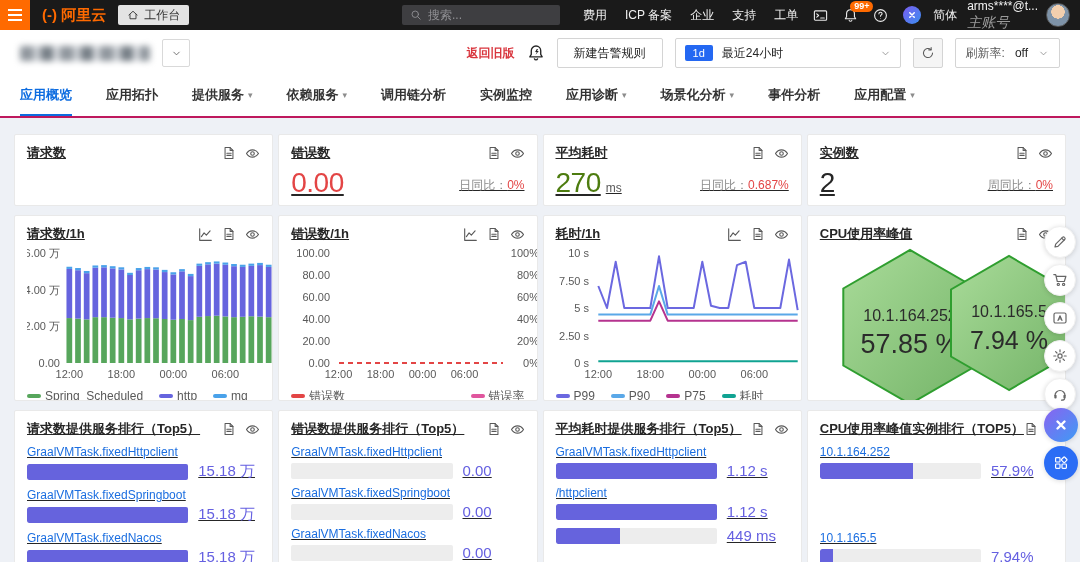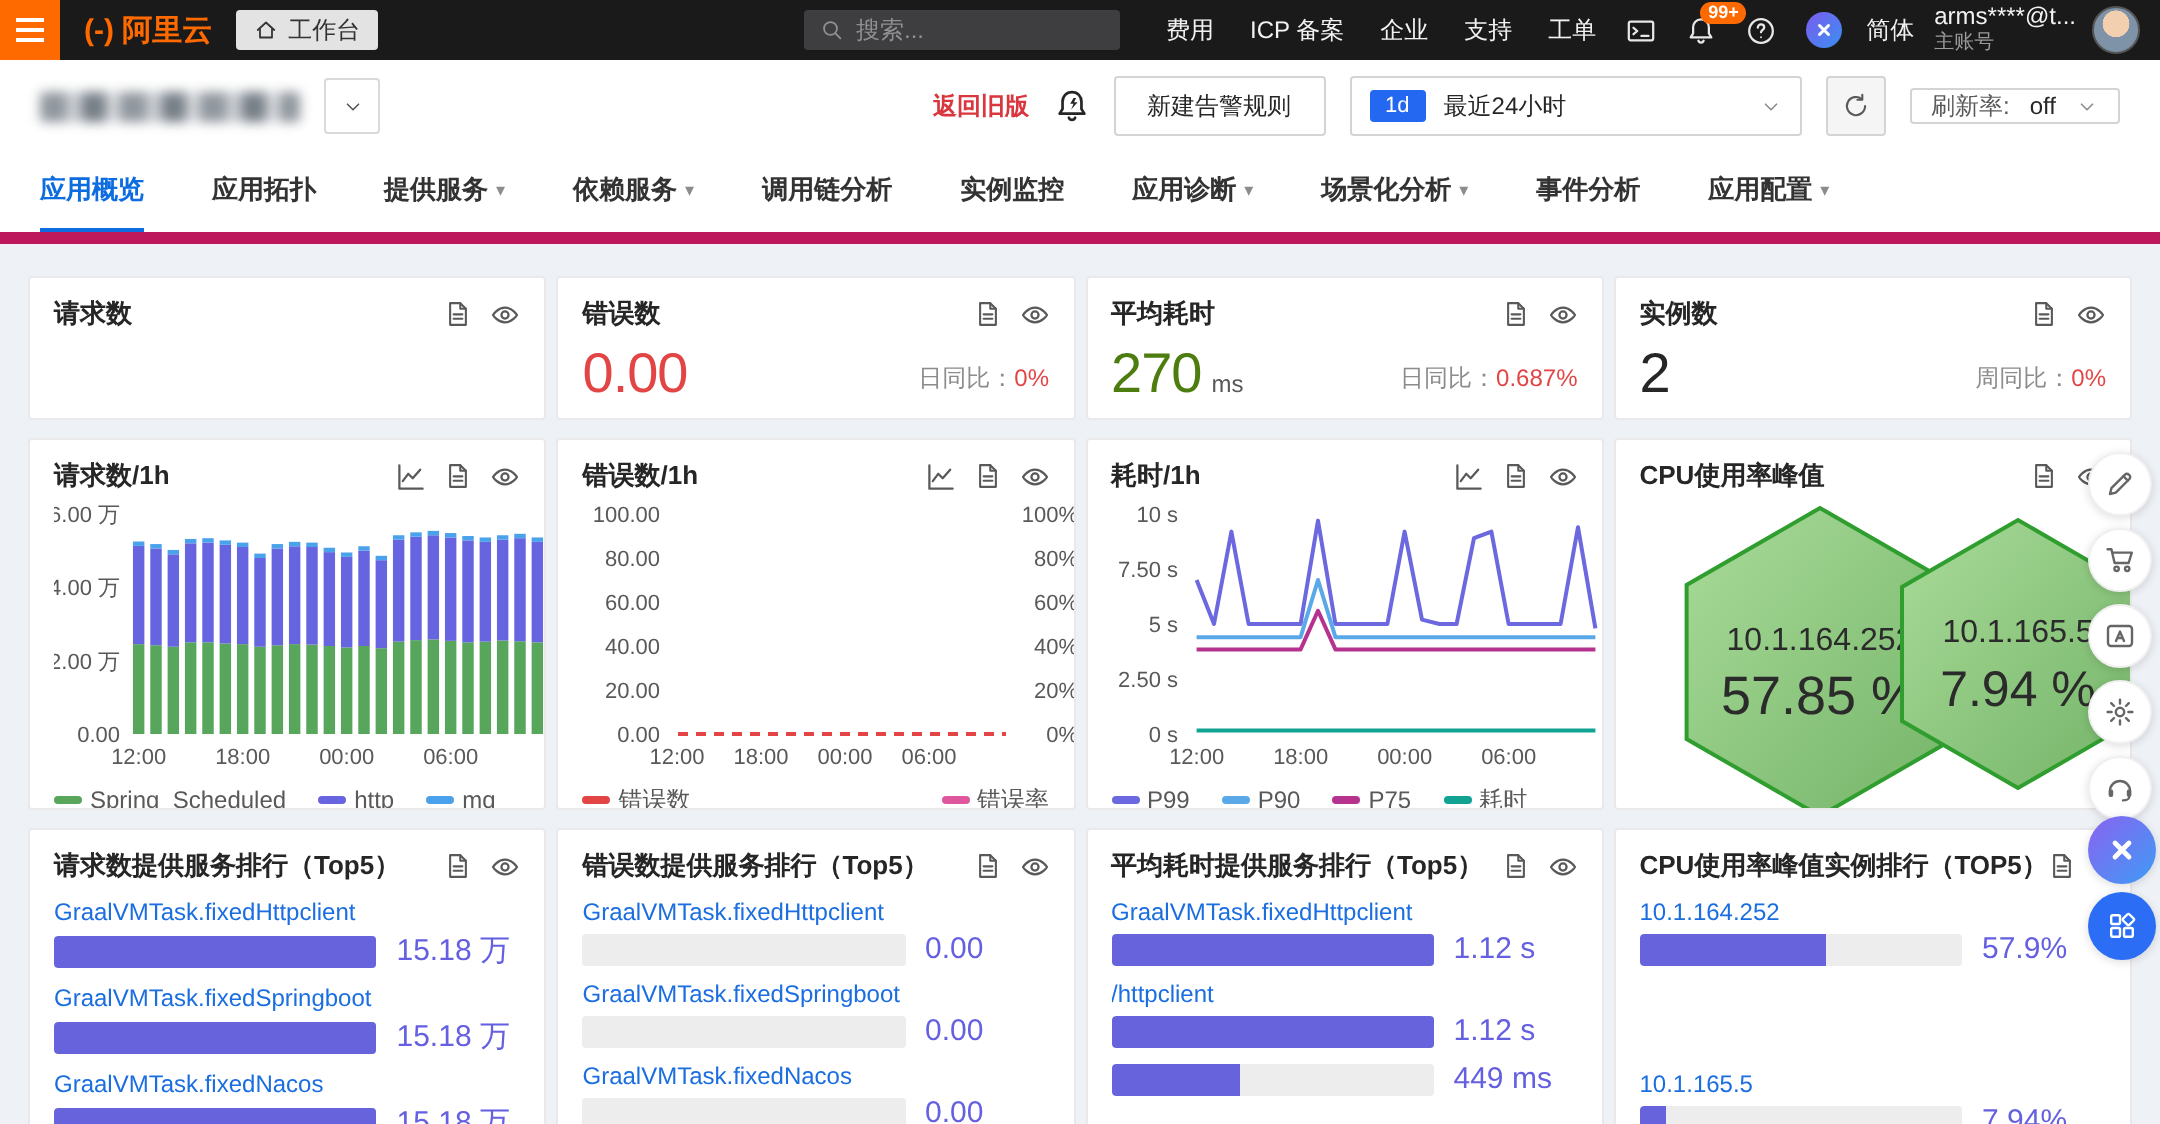--- a/index.html
+++ b/index.html
@@ -14,46 +14,46 @@
   .workbench{height:20px;background:#e3e3e3;color:#333;border:none;border-radius:2px;display:flex;align-items:center;gap:5px;padding:0 9px;font-size:12px;cursor:pointer;}
   .nav-search{margin-left:auto;width:142px;height:20px;background:#3e3e41;border-radius:2px;color:#909094;display:flex;align-items:center;gap:6px;padding:0 8px;cursor:text;}
   .nav-menu{display:flex;align-items:center;margin-left:14px;}
   .nav-menu span{margin:0 9px;cursor:pointer;white-space:nowrap;}
   .nav-icons{display:flex;align-items:center;gap:15px;margin:0 10px 0 6px;color:#e8e8e8;}
   .nav-icons .ico{position:relative;cursor:pointer;display:flex;align-items:flex-end;}
   .badge99{position:absolute;top:-7px;left:7px;background:#ff6a00;color:#fff;font-size:9px;line-height:11px;padding:0 4px;border-radius:7px;font-weight:bold;}
   .app-circle{width:18px;height:18px;border-radius:50%;background:linear-gradient(135deg,#7b5cf0,#3a8ff0);display:flex;align-items:center;justify-content:center;}
   .lang{margin:0 10px 0 2px;cursor:pointer;}
   .account{line-height:1.15;margin-right:8px;cursor:pointer;}
-  .account .acct-type{color:#9b9b9b;font-size:10px;}
+  .account .acct-type{color:#9b9b9b;font-size:14px;font-style:italic;}
   .avatar{width:22px;height:22px;border-radius:50%;margin-right:10px;cursor:pointer;
           background:radial-gradient(circle at 50% 36%, #f2cfae 0 37%, #7e93a8 38% 100%);border:1px solid #555;}
   
   .titlebar{height:46px;background:#fff;display:flex;align-items:center;padding:0 20px;}
   .app-blob{width:130px;height:15px;border-radius:2px;filter:blur(3px);
             background:repeating-linear-gradient(90deg,#8f969d 0 13px,#c9cdd2 13px 21px,#767e86 21px 33px,#d6d9dd 33px 40px);}
   .caret-box{width:26px;height:26px;border:1px solid #d9d9d9;border-radius:2px;margin-left:12px;display:flex;align-items:center;justify-content:center;color:#595959;cursor:pointer;background:#fff;}
   .titlebar-right{margin-left:auto;display:flex;align-items:center;gap:12px;}
   .back-link{color:#d9363e;font-weight:bold;cursor:pointer;}
   .tb-bell{color:#262626;cursor:pointer;display:flex;}
   .btn-new-alert{height:30px;padding:0 16px;border:1px solid #d4d4d4;background:#fff;border-radius:2px;font-size:12px;color:#262626;cursor:pointer;}
   .time-select{width:226px;height:30px;border:1px solid #d4d4d4;border-radius:2px;display:flex;align-items:center;padding:0 9px;gap:9px;cursor:pointer;background:#fff;box-sizing:border-box;}
   .time-badge{background:#2468f2;color:#fff;border-radius:2px;font-size:11px;line-height:16px;padding:0 8px;}
   .time-caret{margin-left:auto;color:#8c8c8c;display:flex;}
   .refresh-btn{width:30px;height:30px;border:1px solid #d4d4d4;background:#f5f5f5;border-radius:2px;display:flex;align-items:center;justify-content:center;color:#595959;cursor:pointer;box-sizing:border-box;}
-  .rate-select{height:18px;border:1px solid #d4d4d4;border-radius:2px;display:flex;align-items:center;padding:0 10px;gap:10px;color:#595959;cursor:pointer;background:#fff;box-sizing:border-box;}
+  .rate-select{height:30px;border:1px solid #d4d4d4;border-radius:2px;display:flex;align-items:center;padding:0 10px;gap:10px;color:#595959;cursor:pointer;background:#fff;box-sizing:border-box;}
   .rate-select b{color:#262626;font-weight:normal;}
   
-  .tabsbar{background:#fff;padding:0 20px;display:flex;gap:34px;border-bottom:6px solid #be185d;height:40px;}
+  .tabsbar{background:#fff;padding:0 20px;display:flex;gap:34px;border-bottom:2px solid #be185d;height:40px;}
   .tab{display:flex;align-items:center;gap:4px;font-size:13px;font-weight:bold;color:#333;cursor:pointer;border-bottom:2px solid transparent;box-sizing:border-box;}
   .tab.active{color:#0d6ce0;border-bottom-color:#0d6ce0;}
   .tab .caret{font-size:9px;color:#8c8c8c;}
   
   main{padding:16px 14px 0;}
-  .row{display:grid;grid-template-columns:repeat(4,1fr);gap:5px;}
+  .row{display:grid;grid-template-columns:repeat(4,1fr);gap:5px;text-decoration:underline;}
   .card{background:#fff;border:1px solid #e9e9e9;border-radius:2px;padding:9px 12px;box-sizing:border-box;position:relative;overflow:hidden;}
   .card-head{display:flex;align-items:center;height:18px;}
   .card-title{font-size:13px;font-weight:bold;color:#262626;white-space:nowrap;}
   .card-icons{margin-left:auto;display:flex;gap:9px;color:#595959;align-items:center;}
   .card-icons .cico{cursor:pointer;display:flex;}
   
   .stats .card{height:72px;}
   .stat-value-row{display:flex;align-items:flex-end;margin-top:7px;}
   .stat-value{font-size:28px;line-height:1;letter-spacing:-0.5px;}
   .stat-unit{font-size:12px;color:#595959;margin:0 0 2px 5px;}

